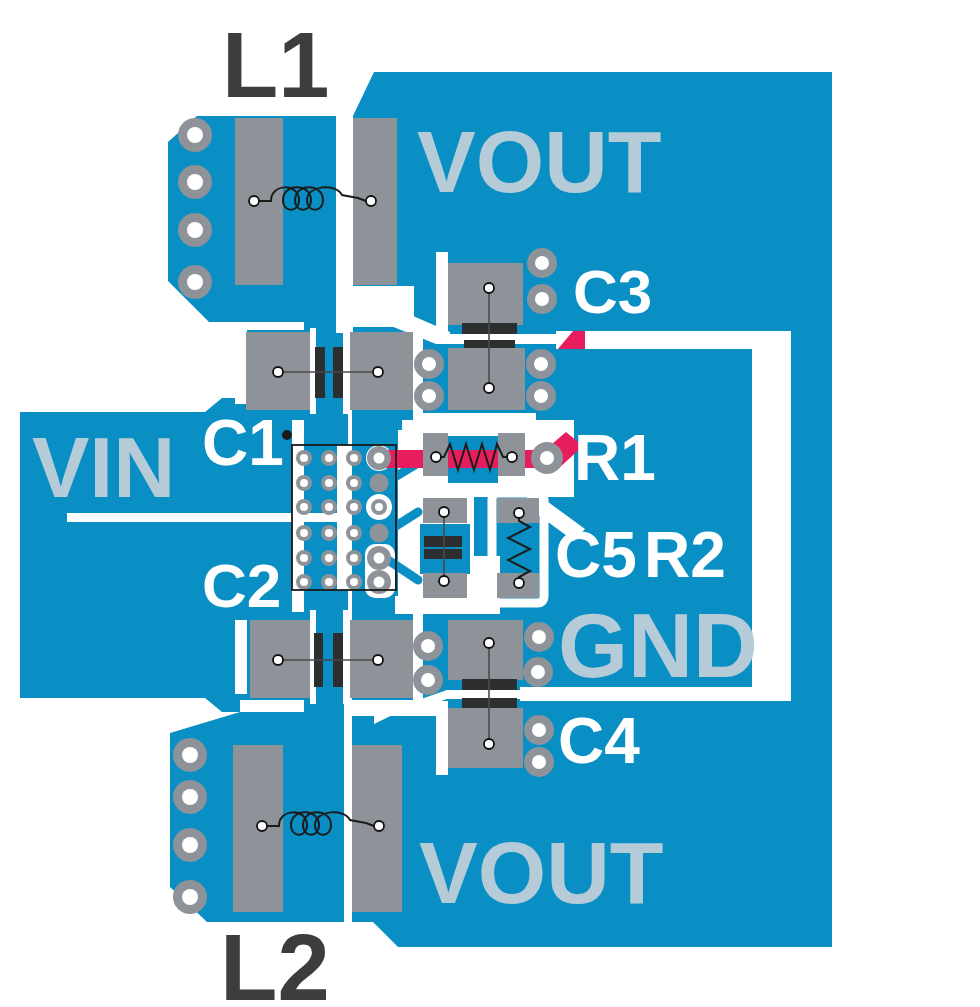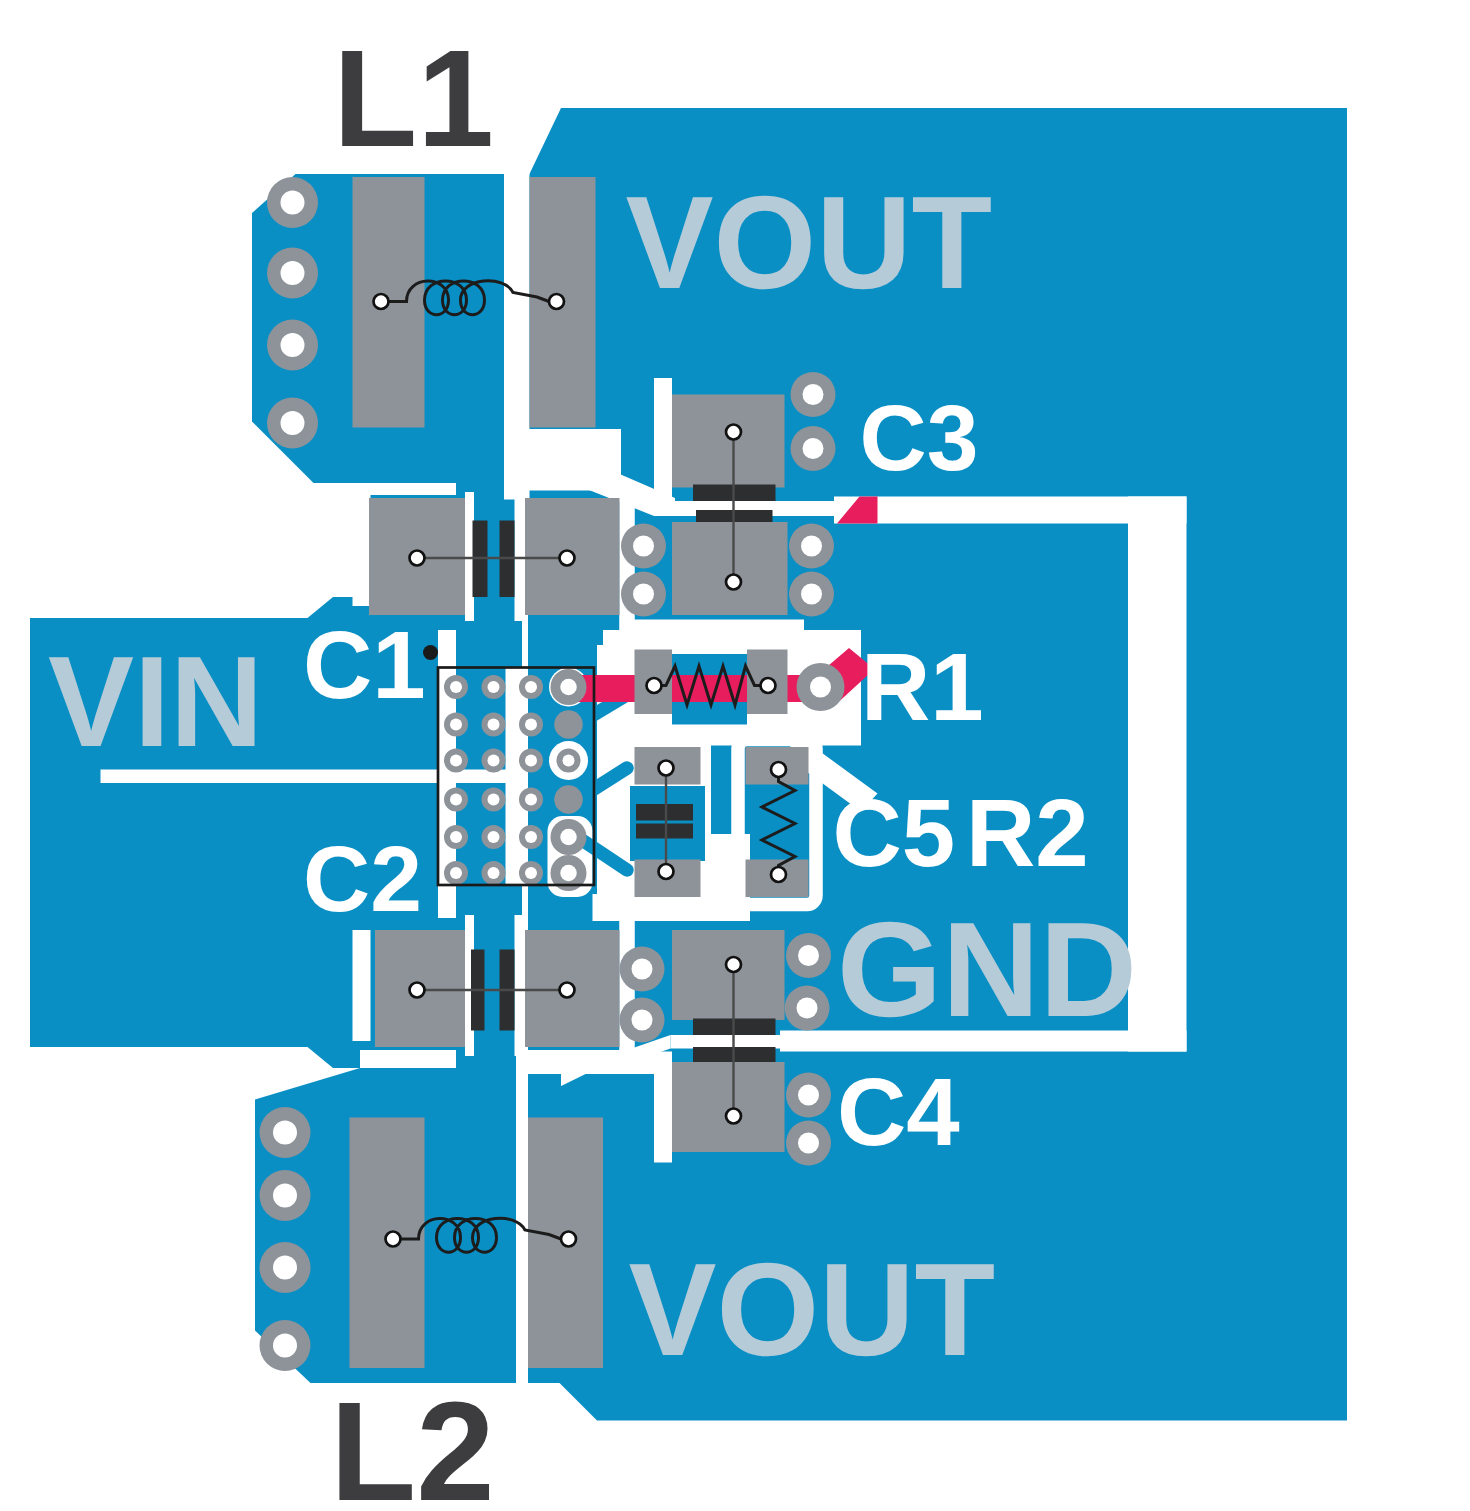--- a/index.html
+++ b/index.html
@@ -1,16 +1,16 @@
 <!DOCTYPE html>
 <html style="--copper: #0a8fc5; --substrate: #ffffff; --pad-gray: #8d9399; --net-text: #b5cbd8; --designator-dark: #3d3d3f; --designator-white: #ffffff; --highlight-pink: #e81d5e; --capacitor-bar: #2d2e30; --ic-outline: #1a1a1a;"><head>
 <meta charset="utf-8">
 <style>
   html,body{margin:0;padding:0;background:#fff;}
-  .stage{width:898px;height:1007px;position:relative;background:var(--substrate,#fff);overflow:hidden;}
+  .stage{width:832px;height:1007px;position:relative;background:var(--substrate,#fff);overflow:hidden;}
   svg{display:block;}
   .copper{fill:var(--copper,#0a8fc5);}
   .iso{fill:var(--substrate,#ffffff);}
   .pad{fill:var(--pad-gray,#8d9399);}
   .bar{fill:var(--capacitor-bar,#2d2e30);}
   .pink{fill:var(--highlight-pink,#e81d5e);}
   .trace{stroke:var(--copper,#0a8fc5);stroke-width:9;stroke-linecap:round;fill:none;}
   .sym{stroke:#1c1c1c;stroke-width:2;fill:none;}
   .thin{stroke:#4a4a4a;stroke-width:1.6;}
   .dot{fill:#ffffff;stroke:#111111;stroke-width:1.8;}

